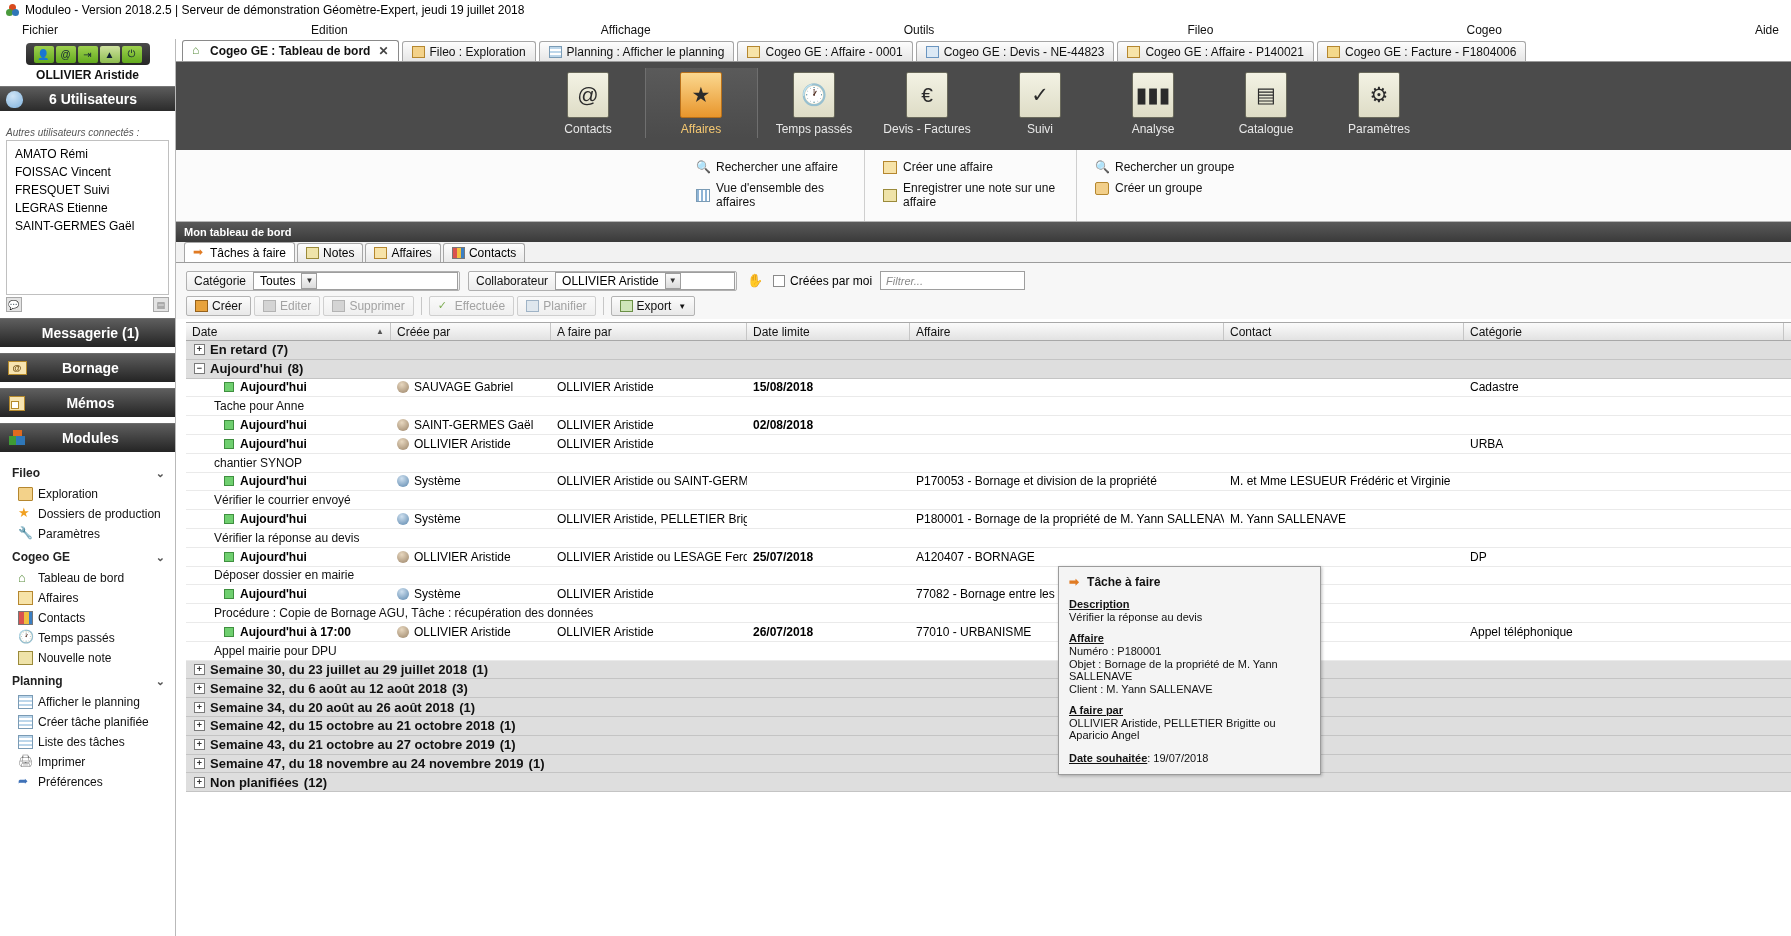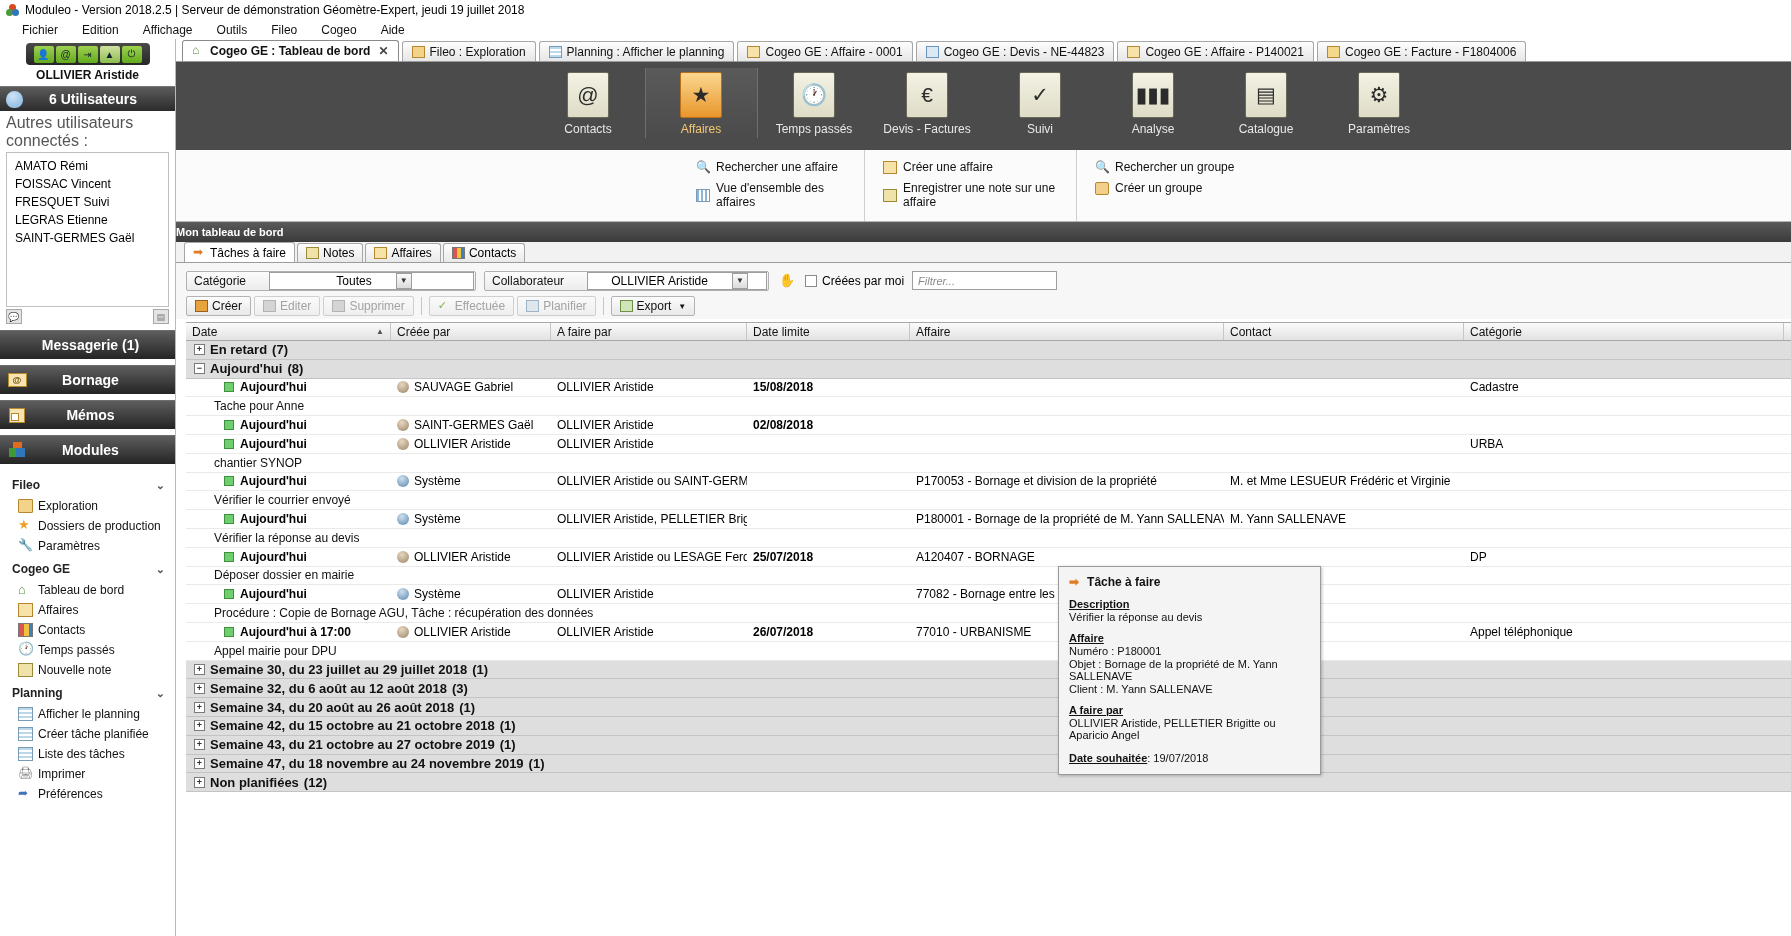--- a/index.html
+++ b/index.html
@@ -20,21 +20,21 @@
   }
   .moduleo-logo { width:13px; height:13px; position:relative; }
   .moduleo-logo i {
     position:absolute; width:7px; height:7px; border-radius:50%;
   }
   .moduleo-logo i:nth-child(1){ background:#d94a1e; left:3px; top:0; }
   .moduleo-logo i:nth-child(2){ background:#4a9a3c; left:0px; top:5px; }
   .moduleo-logo i:nth-child(3){ background:#2f77b8; left:6px; top:5px; }
 
   
-  .menubar { height:19px; display:flex; align-items:center; background:#ffffff; padding-left:10px; }
+  .menubar { height:19px; display:flex; align-items:center; background:#ffffff; padding-left:10px;justify-content:space-between; }
   .menubar span { padding:0 12px; font-size:12px; color:#111; cursor:default; }
 
   
   .sidebar {
     position:absolute; left:0; top:39px; width:176px; height:897px;
     background:#ffffff; border-right:1px solid #b9b9b9;
     display:flex; flex-direction:column;
   }
   .user-toolbox {
     margin:4px auto 0; width:124px; height:22px; border-radius:4px;
@@ -54,21 +54,21 @@
     height:25px; background:linear-gradient(#5c5c5c,#2b2b2b);
     color:#fff; font-weight:bold; font-size:14px;
     display:flex; align-items:center; padding-left:6px; gap:6px;
     border-top:1px solid #777;
   }
   .avatar-ico {
     width:17px; height:17px; border-radius:50% 50% 45% 45%;
     background:radial-gradient(circle at 40% 30%, #cfe4f6, #7fb2dd);
   }
   .users-header .lbl { flex:1; text-align:center; padding-right:18px; }
-  .users-sub { font-size:16px; color:#555; padding:3px 0 2px 6px; }
+  .users-sub { font-size:10px; color:#555; padding:16px 0 2px 6px;font-style:italic; }
   .users-list {
     margin:0 6px; border:1px solid #c0c0c0; background:#fff;
     height:155px; padding:4px 0; font-size:12px; color:#000;
   }
   .users-list div { padding:2px 0 2px 8px; }
   .users-foot { margin:2px 6px 0; display:flex; justify-content:space-between; }
   .sq-btn { width:16px; height:15px; border:1px solid #a8a8a8; background:#e4e4e4;
             display:flex; align-items:center; justify-content:center; font-size:9px; color:#777; }
 
   .bigbar {
@@ -162,21 +162,21 @@
   .qi { width:14px; height:13px; flex:none; display:inline-block; }
   .qi-search { color:#4a7fb5; font-size:12px; line-height:12px; }
   .qi-grid { background:repeating-linear-gradient(90deg,#8fb4d6 0 2px,#fff 2px 4px); border:1px solid #7a9bb5; }
   .qi-aff  { background:#f7e3a8; border:1px solid #b5872f; }
   .qi-note { background:#efe3a9; border:1px solid #9a8a3a; }
   .qi-grp  { background:#f2cf8a; border:1px solid #b5872f; border-radius:2px; }
 
   
   .panel-head {
     height:20px; background:linear-gradient(#5a5a5a,#3a3a3a); color:#fff;
-    font-size:11px; font-weight:bold; display:flex; align-items:center; 
+    font-size:11px; font-weight:bold; display:flex; align-items:center; padding-left:8px;
   }
 
   
   .inner-tabs { height:21px; background:#f2f2f2; display:flex; align-items:flex-end;
                 gap:2px; padding-left:8px; border-bottom:1px solid #9c9c9c; }
   .itab { height:19px; display:flex; align-items:center; gap:4px; padding:0 8px;
           font-size:12px; background:linear-gradient(#fdfdfd,#e9e9e9);
           border:1px solid #a6a6a6; border-bottom:none; border-radius:3px 3px 0 0; }
   .itab.active { background:#fff; height:20px; }
   .ii { width:13px; height:12px; display:inline-block; flex:none; }
@@ -185,21 +185,21 @@
   .ii-aff   { background:#f7e3a8; border:1px solid #b5872f; }
   .ii-cont  { background:linear-gradient(90deg,#d9534f 0 40%, #f0c040 40% 75%, #3b7fc4 75%); border:1px solid #777; }
 
   
   .filters { height:30px; display:flex; align-items:center; gap:8px; padding:5px 0 0 10px;
              background:#f7f7f7; }
   .fgroup { display:flex; align-items:center; height:20px;
             border:1px solid #b0b0b0; background:linear-gradient(#fcfcfc,#ececec); border-radius:2px; }
   .fgroup .lab { padding:0 7px; font-size:12px; color:#111; }
   .fgroup .field { height:18px; background:#fff; border:1px solid #9e9e9e; border-left:1px solid #9e9e9e;
-                   display:flex; align-items:center; justify-content:center; margin:0 1px 0 16px;gap:18px; }
+                   display:flex; align-items:center; justify-content:flex-start; margin:0 1px 0 0; }
   .fgroup .field span.val { padding:0 6px; font-size:12px; color:#000; }
   .drop { width:16px; height:16px; margin-right:1px; background:linear-gradient(#fbfbfb,#dcdcdc);
           border:1px solid #9e9e9e; display:flex; align-items:center; justify-content:center;
           font-size:8px; color:#333; }
   .hand-btn { width:20px; height:20px; display:flex; align-items:center; justify-content:center;
               font-size:13px; }
   .chk-wrap { display:flex; align-items:center; gap:5px; font-size:12px; }
   .chk { width:12px; height:12px; border:1px solid #8a8a8a; background:#fff; }
   .filtre-input { width:145px; height:19px; border:1px solid #9e9e9e; background:#fff;
                   font-size:11px; color:#8a8a8a; font-style:italic; padding:0 5px;

